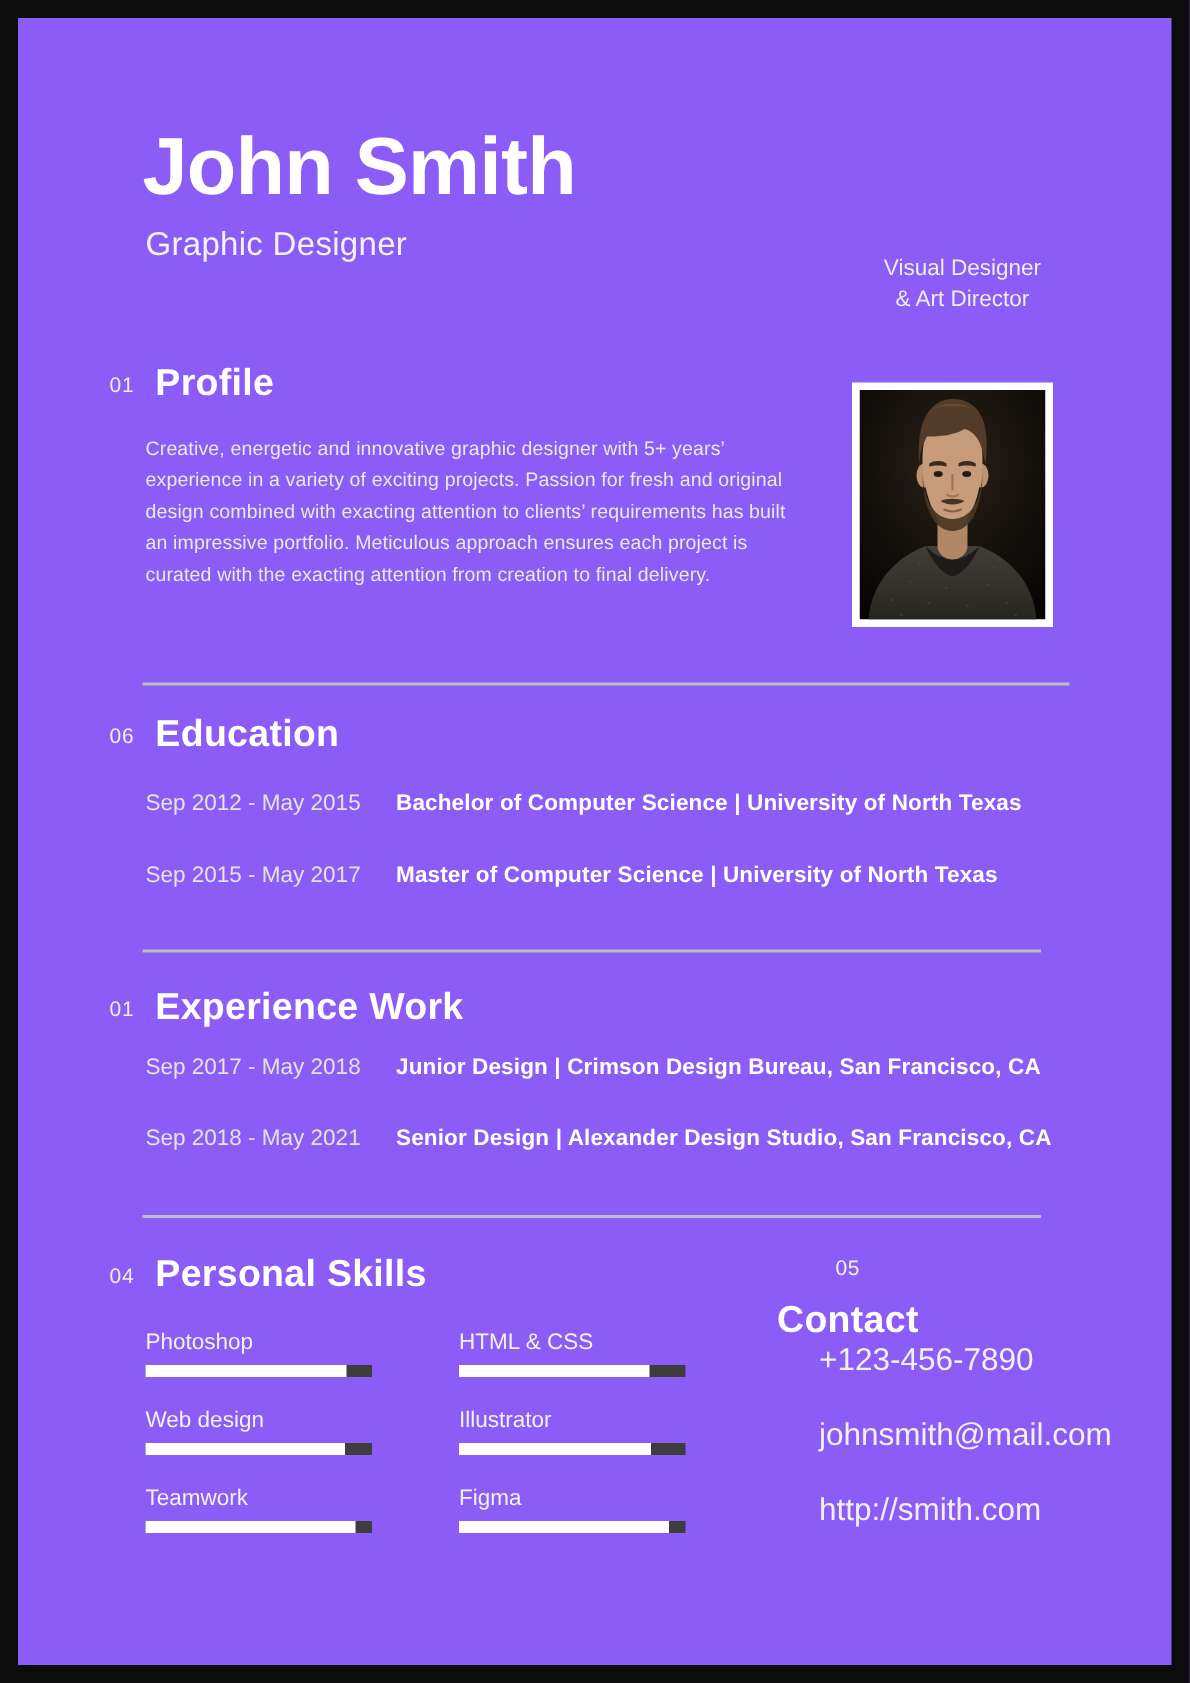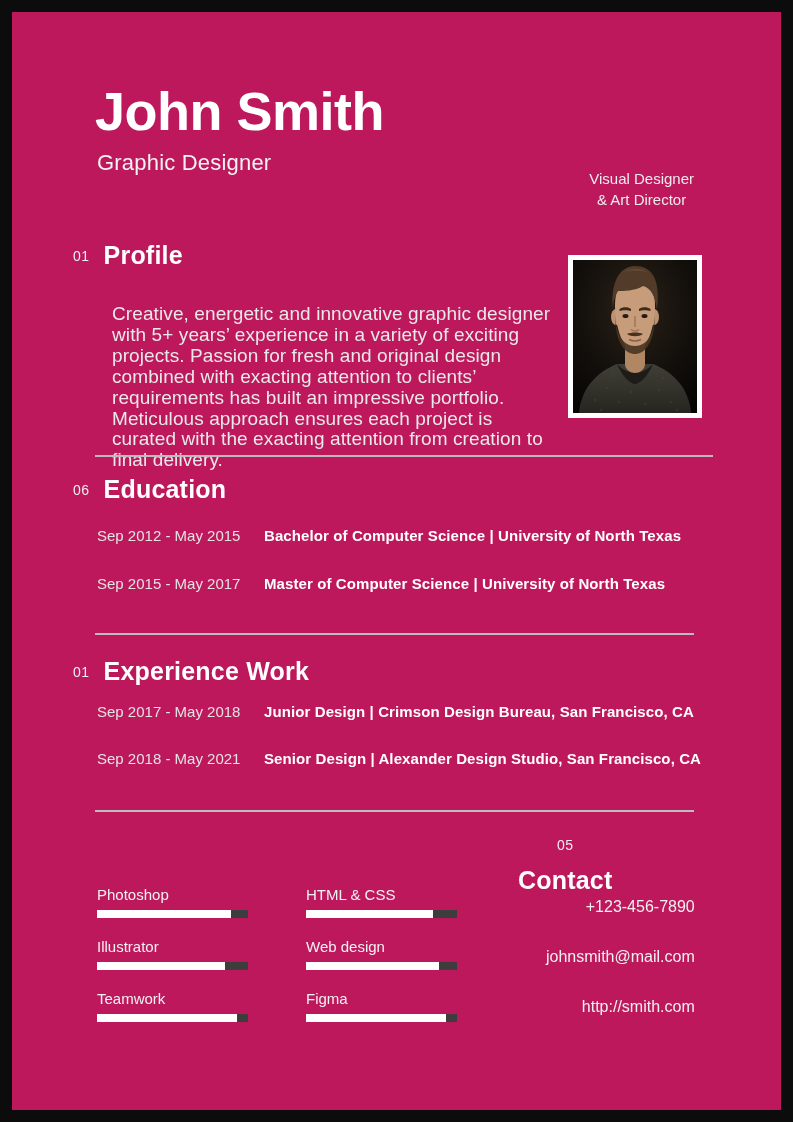--- a/index.html
+++ b/index.html
@@ -1,20 +1,20 @@
 <!DOCTYPE html>
 <html><head>
 <meta charset="utf-8">
 <title>Resume</title>
 <style>
   html,body{margin:0;padding:0;background:#000;}
   .page{
     position:relative;
     width:793px;height:1122px;
-    background:#be185d;
+    background:#8b5cf6;
     font-family:"Liberation Sans", sans-serif;
     color:#fff;
     overflow:hidden;
   }
   .frame{position:absolute;inset:0;border:12px solid #0c0c0c;pointer-events:none;z-index:5;}
 
   
   .name{
     position:absolute;left:95px;top:82px;margin:0;
     font-size:54px;line-height:58px;font-weight:bold;
@@ -34,22 +34,22 @@
   .sec-num{font-size:14px;line-height:16px;color:#efefef;margin-top:1px;letter-spacing:0.5px;}
   .sec-head h2{margin:0;font-size:25px;line-height:27px;font-weight:bold;color:#fff;letter-spacing:0.2px;}
 
   .profile-head{top:242px;}
   .edu-head{top:476px;}
   .exp-head{top:658px;}
   .skills-head{top:836px;}
   .contact-head{left:518px;top:836px;flex-direction:column;}
 
   .profile-body{
-    position:absolute;left:97px;top:289px;width:443px;margin:15px;
-    font-size:19px;line-height:20.9px;color:#e9e9e9;letter-spacing:0.1px;
+    position:absolute;left:97px;top:289px;width:443px;margin:0;
+    font-size:13px;line-height:20.9px;color:#e9e9e9;letter-spacing:0.1px;
   }
 
   .photo-frame{
     position:absolute;left:568px;top:255px;width:134px;height:163px;
     background:#fff;padding:5px;box-sizing:border-box;
   }
   .photo-frame svg{display:block;}
 
   .divider{position:absolute;left:95px;height:2px;background:#bdbdbd;}
   .divider-1{top:455px;width:618px;}
@@ -68,21 +68,21 @@
     position:absolute;left:97px;top:886px;
     display:grid;grid-template-columns:151px 151px;column-gap:58px;row-gap:20px;
   }
   .skill-label{font-size:15px;line-height:18px;color:#f1f1f1;margin-bottom:6px;}
   .skill-bar{width:100%;height:8px;background:#3d3d3d;}
   .skill-fill{height:100%;background:#fff;}
 
   .contact-list{
     position:absolute;left:546px;top:897px;
     display:flex;flex-direction:column;gap:31px;
-    font-size:16px;line-height:19px;color:#f0f0f0;text-align:right;
+    font-size:21px;line-height:19px;color:#f0f0f0;
   }
 </style>
 </head>
 <body>
 
 <div class="page">
 
   <h1 class="name">John Smith</h1>
   <div class="role">Graphic Designer</div>
   <div class="tagline">
@@ -181,43 +181,47 @@
     <span class="row-dates">Sep 2017 - May 2018</span>
     <span class="row-desc">Junior Design | Crimson Design Bureau, San Francisco, CA</span>
   </div>
   <div class="row exp-row-2">
     <span class="row-dates">Sep 2018 - May 2021</span>
     <span class="row-desc">Senior Design | Alexander Design Studio, San Francisco, CA</span>
   </div>
 
   <div class="divider divider-3"></div>
 
+  <div class="sec-head skills-head">
+    <span class="sec-num">04</span>
+    <h2>Personal Skills</h2>
+  </div>
   <div class="skills-grid">
     <div class="skill">
       <div class="skill-label">Photoshop</div>
       <div class="skill-bar">
           <div class="skill-fill" style="width: 89%;"></div>
         </div>
     </div>
     <div class="skill">
       <div class="skill-label">HTML &amp; CSS</div>
       <div class="skill-bar">
           <div class="skill-fill" style="width: 84%;"></div>
         </div>
     </div>
     <div class="skill">
+      <div class="skill-label">Web design</div>
+      <div class="skill-bar">
+          <div class="skill-fill" style="width: 88%;"></div>
+        </div>
+    </div>
+    <div class="skill">
       <div class="skill-label">Illustrator</div>
       <div class="skill-bar">
           <div class="skill-fill" style="width: 85%;"></div>
-        </div>
-    </div>
-    <div class="skill">
-      <div class="skill-label">Web design</div>
-      <div class="skill-bar">
-          <div class="skill-fill" style="width: 88%;"></div>
         </div>
     </div>
     <div class="skill">
       <div class="skill-label">Teamwork</div>
       <div class="skill-bar">
           <div class="skill-fill" style="width: 93%;"></div>
         </div>
     </div>
     <div class="skill">
       <div class="skill-label">Figma</div>

